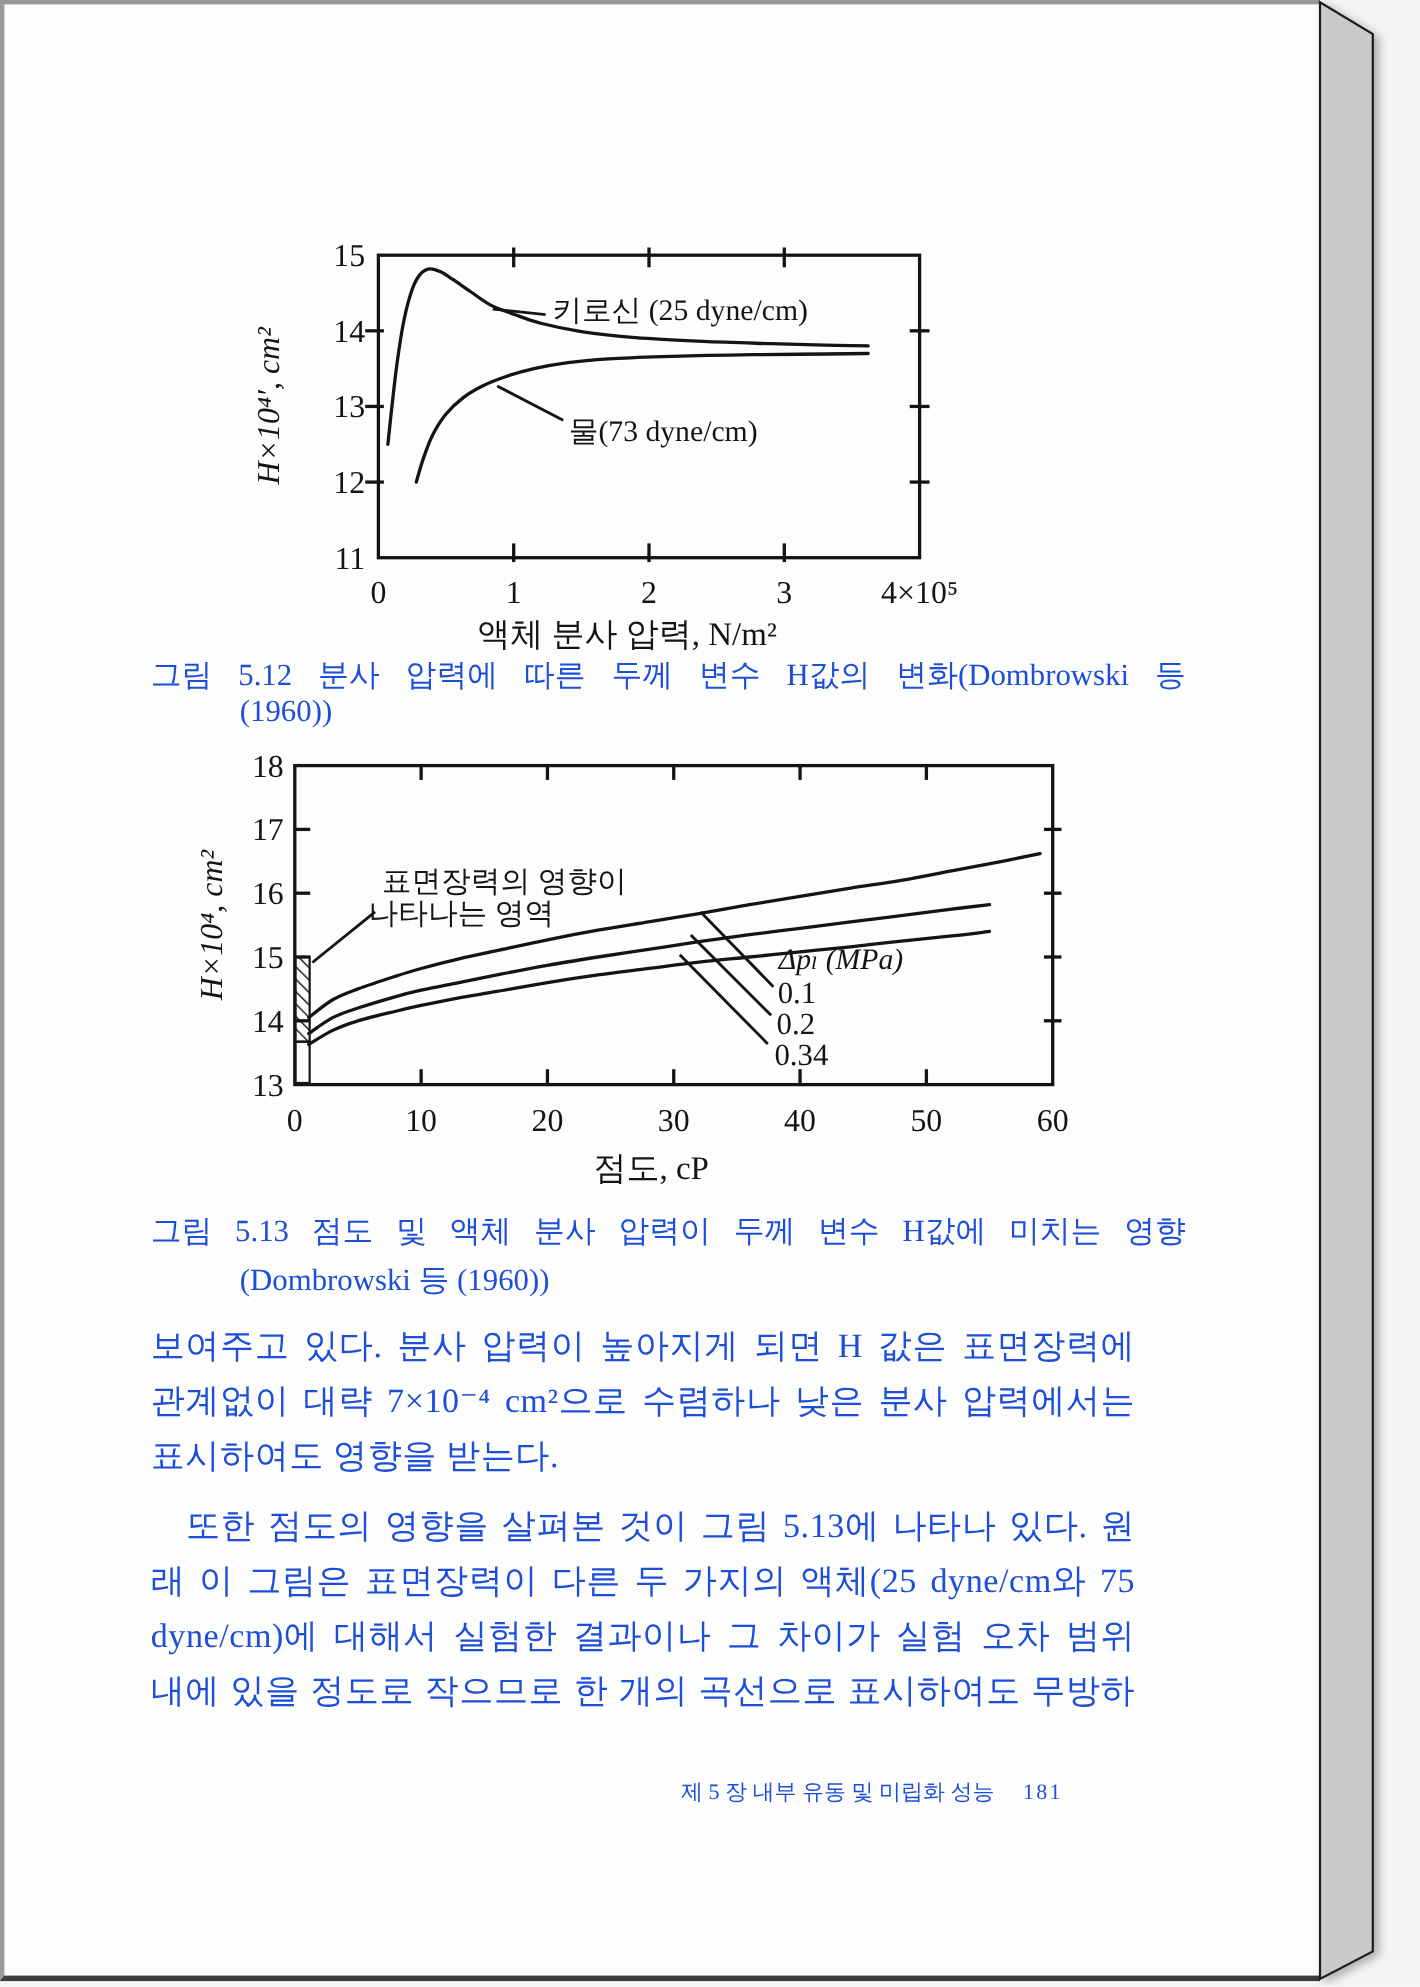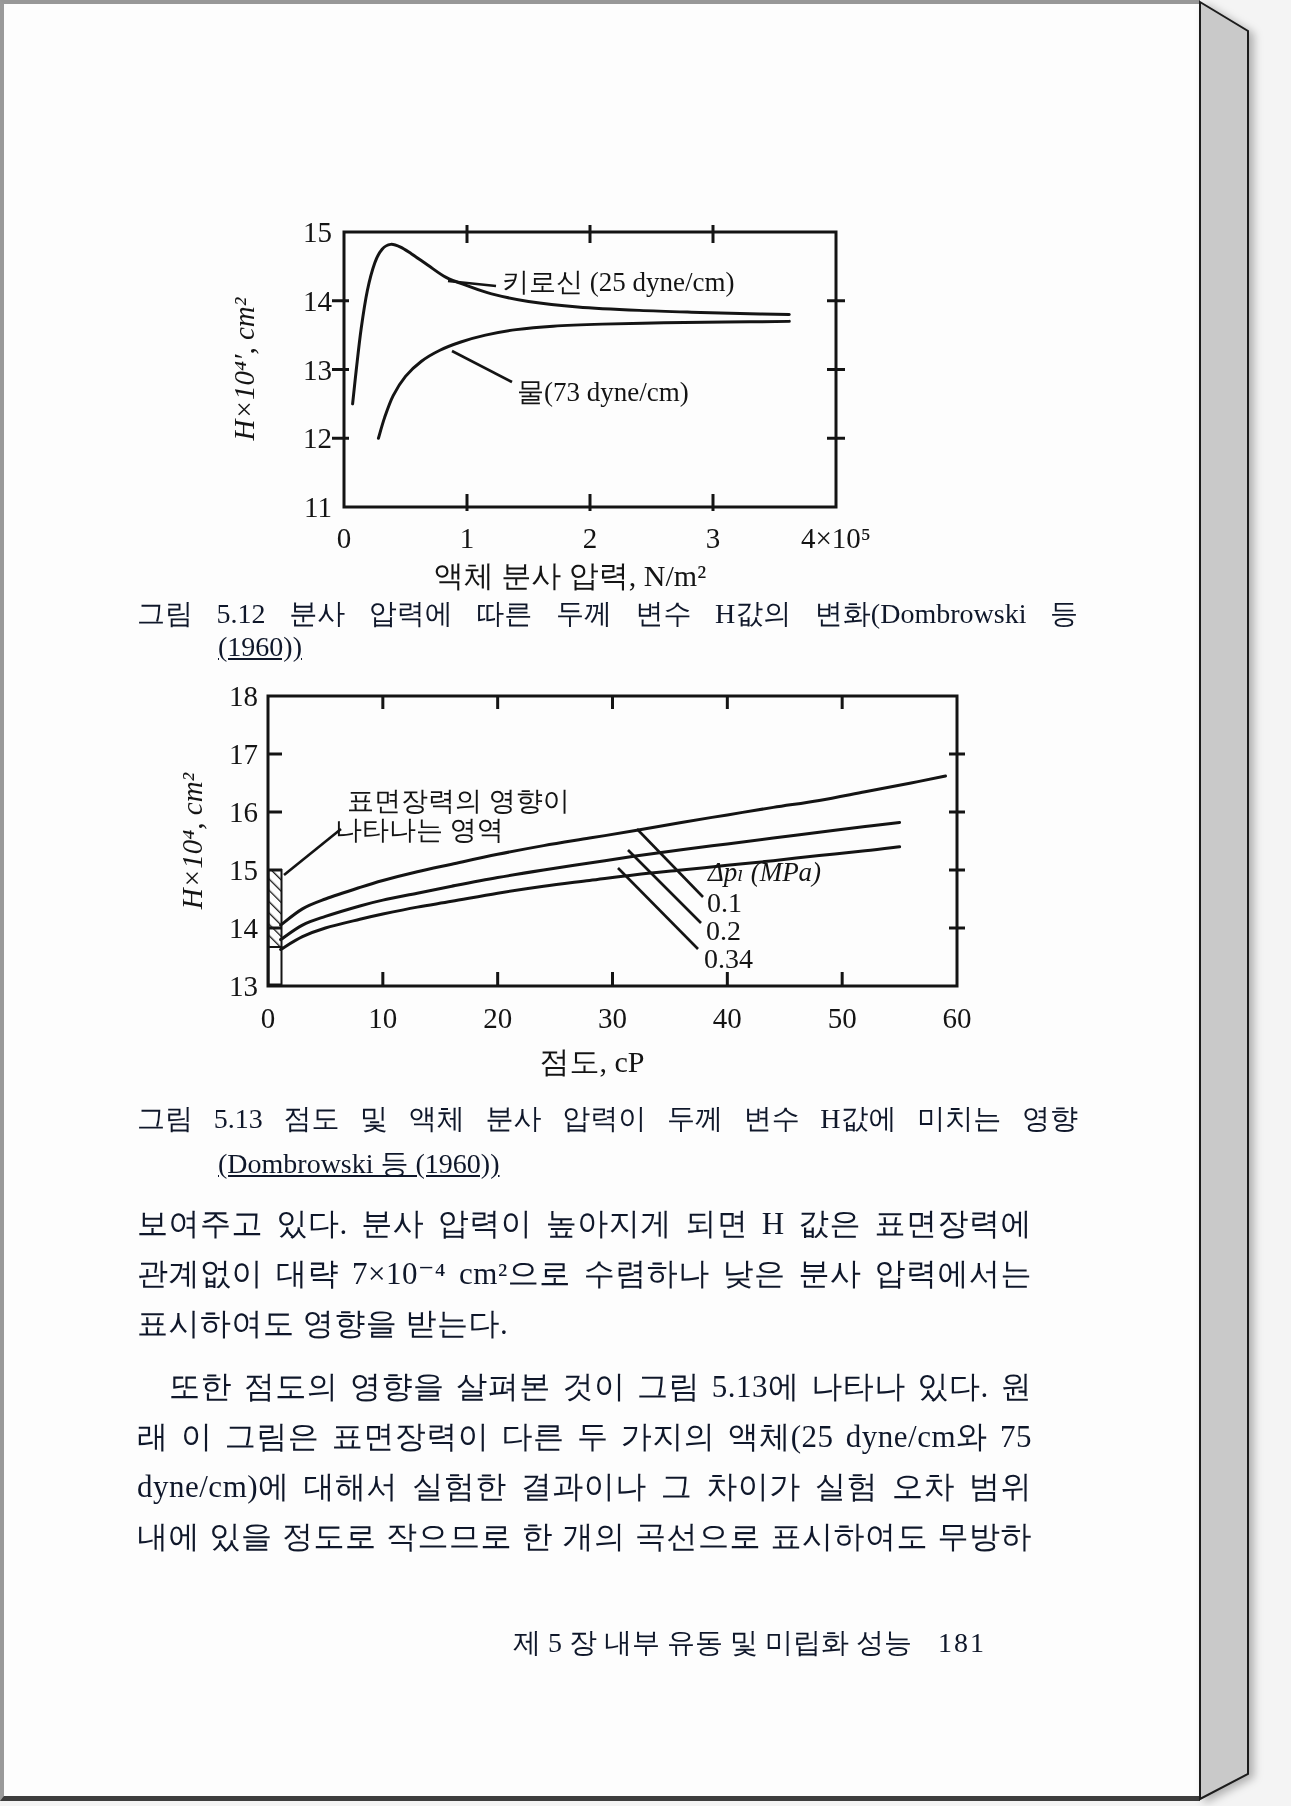--- a/index.html
+++ b/index.html
@@ -1,26 +1,26 @@
 <!DOCTYPE html>
 <html><head>
 <meta charset="utf-8">
 <style>
   html,body{margin:0;padding:0;}
   body{background:#f4f4f4;font-family:"Liberation Serif","DejaVu Serif",serif;}
   #stage{position:relative;width:1291px;height:1806px;background:#f4f4f4;overflow:hidden;}
   .page{position:absolute;left:0;top:0;width:1200px;height:1801px;background:#fdfdfd;
         border-top:4px solid #989898;border-left:4px solid #9a9a9a;border-bottom:5px solid #3d3d3d;
         box-sizing:border-box;}
-  .txt{position:absolute;color:#0f172a;white-space:pre;}
+  .txt{position:absolute;color:#1d4ed8;white-space:pre;}
   .just{white-space:normal;text-align:justify;text-align-last:justify;}
   .body-line{left:137px;width:895px;font-size:31px;letter-spacing:0.5px;}
   .cap-line{left:137px;width:941px;font-size:28px;}
-  .cap-cont{left:218px;font-size:28px;text-decoration:underline;}
-  .footer-line{left:139px;width:847px;font-size:28px;text-align:right;}
+  .cap-cont{left:218px;font-size:28px;}
+  .footer-line{left:119px;width:847px;font-size:20px;text-align:right;}
   .footer-line .num{display:inline-block;margin-left:26px;letter-spacing:2px;}
   svg text{fill:#141414;font-family:"Liberation Serif","DejaVu Serif",serif;}
   #chart-layer{position:absolute;left:0;top:0;}
 </style>
 </head>
 <body>
 
 <div id="stage">
   <div class="page"></div>
 

